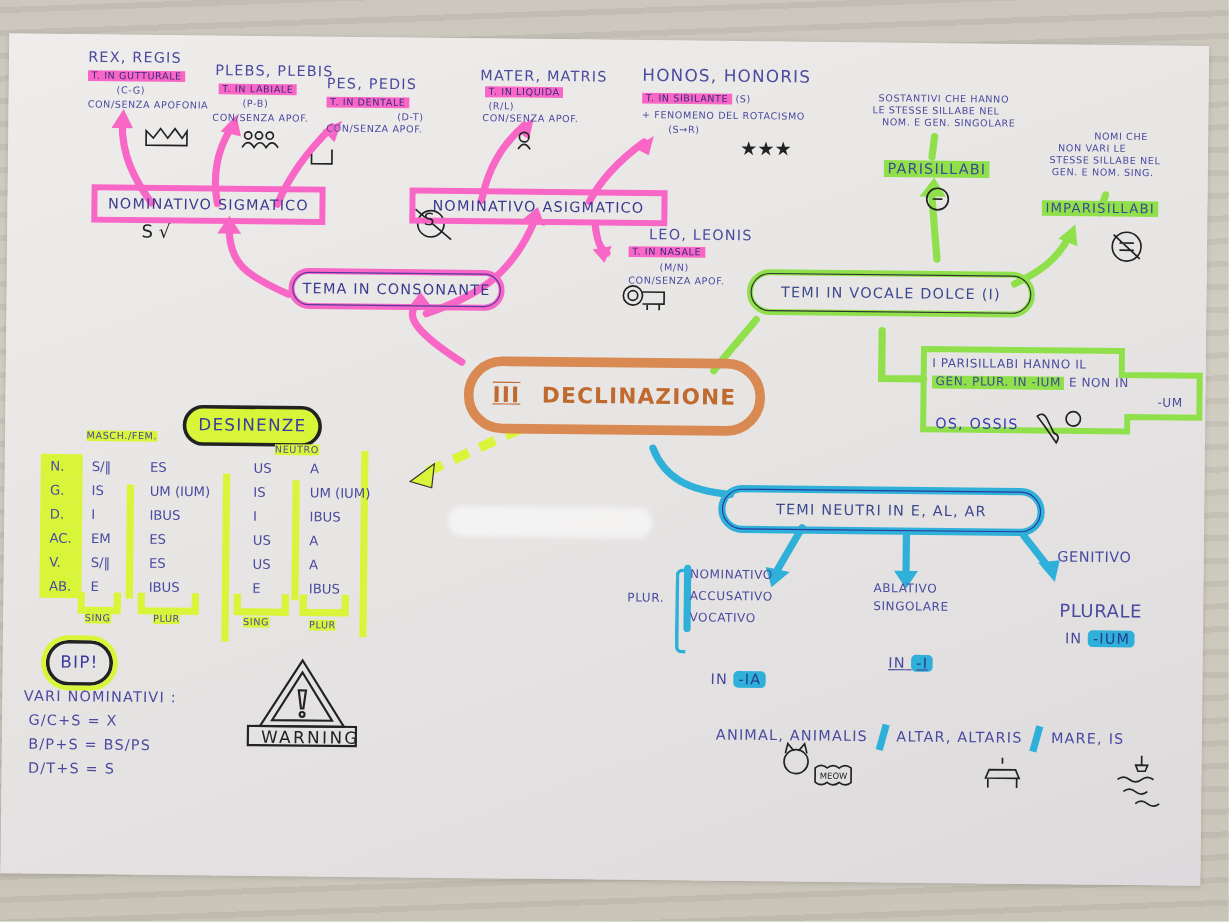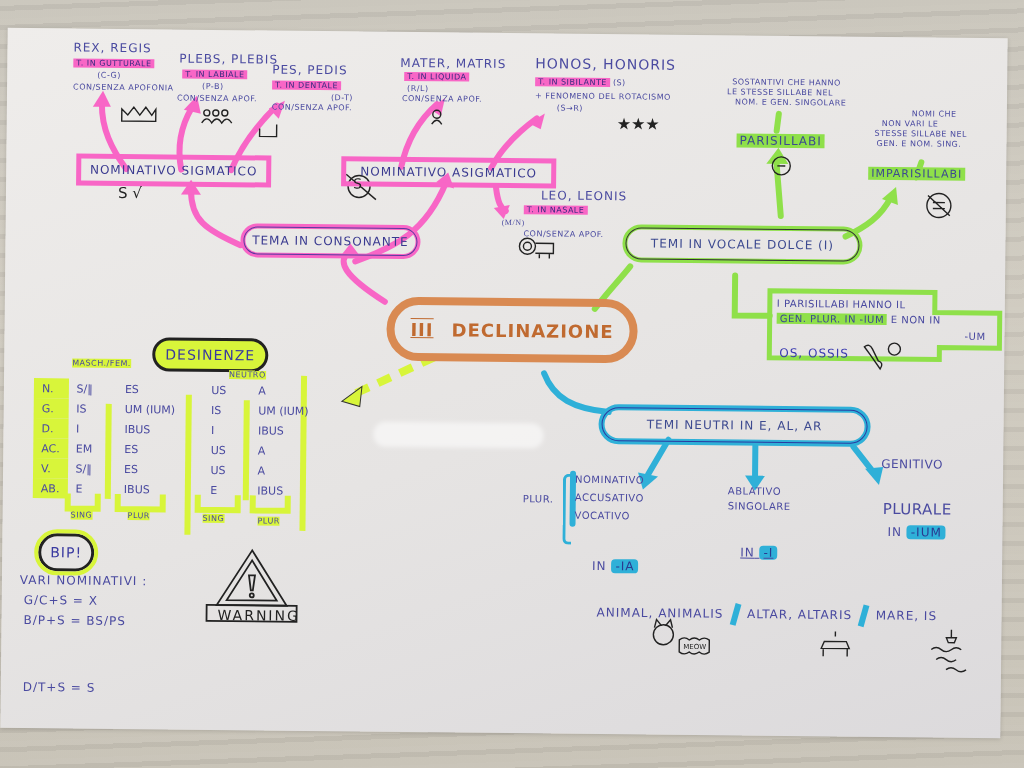--- a/index.html
+++ b/index.html
@@ -164,21 +164,21 @@
   <div class="hw sm" style="left:395px;top:62px;">CON/SENZA APOF.</div>
 
   <div class="hw lg" style="left:528px;top:22px;">HONOS, HONORIS</div>
   <div class="hw sm" style="left:528px;top:44px;text-align:center;"><span class="pinkhl">T. IN SIBILANTE</span> <span>(S)</span></div>
   <div class="hw sm" style="left:528px;top:58px;">+ FENOMENO DEL ROTACISMO</div>
   <div class="hw sm" style="left:550px;top:70px;">(S→R)</div>
   <div class="abs black" style="left:610px;top:80px;font-size:16px;">★★★</div>
 
   <div class="hw md" style="left:535px;top:155px;">LEO, LEONIS</div>
   <div class="hw sm" style="left:518px;top:172px;"><span class="pinkhl">T. IN NASALE</span></div>
-  <div class="hw sm" style="left:496px;top:185px;font-family:Liberation Serif, serif;">(M/N)</div>
+  <div class="hw sm" style="left:544px;top:185px;">(M/N)</div>
   <div class="hw sm" style="left:518px;top:196px;">CON/SENZA APOF.</div>
 
   <div class="box-pink" style="left:70px;top:125px;width:185px;height:22px;">NOMINATIVO SIGMATICO</div>
   <div class="abs black" style="left:112px;top:155px;font-size:15px;">S √</div>
 
   <div class="box-pink" style="left:335px;top:125px;width:205px;height:20px;">NOMINATIVO ASIGMATICO</div>
   <div class="abs black" style="left:347px;top:144px;font-size:14px;">S</div>
 
   <div class="oval" style="left:235px;top:193px;width:170px;height:24px;border:5px solid #f866c6;outline:1px solid #5a3aa0;outline-offset:-4px;color:#3a3a90;font-size:12px;">TEMA IN CONSONANTE</div>
 
@@ -283,18 +283,18 @@
   </table>
   <div class="hw sm" style="left:68px;top:482px;background:#d8f53a;">SING</div>
   <div class="hw sm" style="left:125px;top:482px;background:#d8f53a;">PLUR</div>
   <div class="hw sm" style="left:200px;top:484px;background:#d8f53a;">SING</div>
   <div class="hw sm" style="left:255px;top:486px;background:#d8f53a;">PLUR</div>
 
   <div class="oval" style="left:36px;top:505px;width:50px;height:32px;border:3px solid #222;outline:4px solid #d8f53a;color:#3a3aa0;font-size:14px;">BIP!</div>
   <div class="hw md" style="left:18px;top:545px;">VARI NOMINATIVI :</div>
   <div class="hw md" style="left:22px;top:565px;">G/C+S = X</div>
   <div class="hw md" style="left:22px;top:585px;">B/P+S = BS/PS</div>
-  <div class="hw md" style="left:22px;top:605px;margin-top:47px;">D/T+S = S</div>
+  <div class="hw md" style="left:22px;top:605px;">D/T+S = S</div>
 
   <div class="abs black" style="left:216px;top:577px;font-size:14px;letter-spacing:2px;">WARNING</div>
 
   <div class="abs" style="left:370px;top:390px;width:170px;height:25px;background:rgba(255,255,255,0.55);border-radius:12px;filter:blur(2px);"></div>
 </div>
 
 </body></html>

